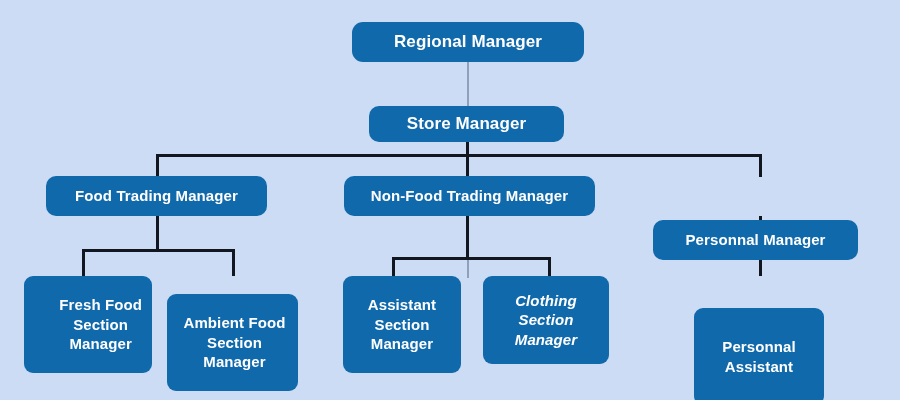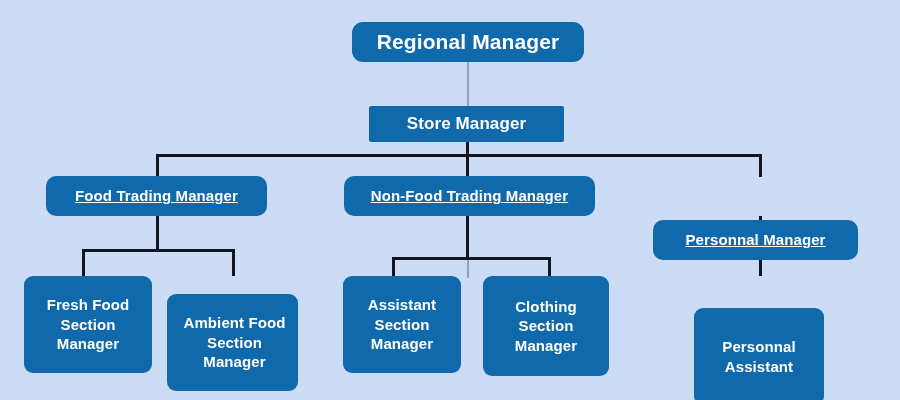--- a/index.html
+++ b/index.html
@@ -45,23 +45,23 @@
     display: flex;
     align-items: center;
     justify-content: center;
     text-align: center;
     font-weight: bold;
     letter-spacing: .1px;
     line-height: 1.30;
     padding: 4px 10px;
     user-select: none;
   }
-  .node.lvl1 { font-size: 21px; border-radius: 11px; align-items: center; }
-  .node.lvl2 { font-size: 17px; border-radius: 2px; }
-  .node.lvl3 { font-size: 15px; border-radius: 10px; text-decoration: underline; }
+  .node.lvl1 { font-size: 17px; border-radius: 11px; align-items: center; }
+  .node.lvl2 { font-size: 17px; border-radius: 10px; }
+  .node.lvl3 { font-size: 15px; border-radius: 10px; }
   .node.lvl4 { font-size: 15px; border-radius: 9px; }
 
   .node .label { display: block; white-space: pre-line; }
 </style>
 </head>
 <body>
 
 <div id="chart-canvas">
 
   <div class="conn faint" style="left:467px; top:62px; height:44px;"></div>
@@ -101,39 +101,39 @@
   </div>
 
   <div class="node lvl3" style="left:344px; top:176px; width:251px; height:40px;">
     <span class="label">Non-Food Trading Manager</span>
   </div>
 
   <div class="node lvl3" style="left:653px; top:176px; width:205px; height:40px;margin-top:44px;">
     <span class="label">Personnal Manager</span>
   </div>
 
-  <div class="node lvl4" style="left:24px; top:276px; width:128px; height:97px;">
+  <div class="node lvl4" style="left:24px; top:276px; width:128px; height:97px;justify-content:flex-end;">
     <span class="label">Fresh Food
 Section
 Manager</span>
   </div>
 
   <div class="node lvl4" style="left:167px; top:294px; width:131px; height:97px;padding-left:14px;">
     <span class="label">Ambient Food
 Section
 Manager</span>
   </div>
 
   <div class="node lvl4" style="left:343px; top:276px; width:118px; height:97px;">
     <span class="label">Assistant
 Section
 Manager</span>
   </div>
 
-  <div class="node lvl4" style="left:483px; top:276px; width:126px; height:100px;">
+  <div class="node lvl4" style="left:483px; top:276px; width:126px; height:88px;font-style:italic;">
     <span class="label">Clothing
 Section
 Manager</span>
   </div>
 
   <div class="node lvl4" style="left:694px; top:276px; width:130px; height:97px;margin-top:32px;">
     <span class="label">Personnal
 Assistant</span>
   </div>
 

